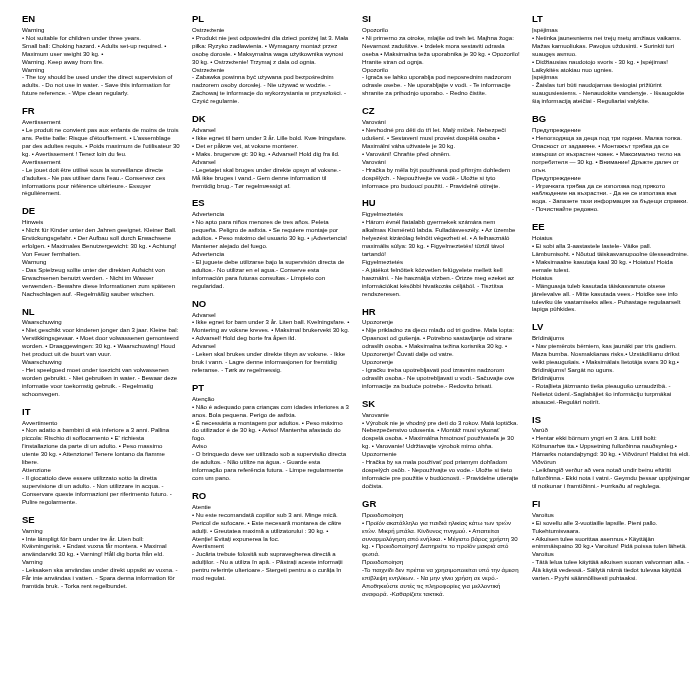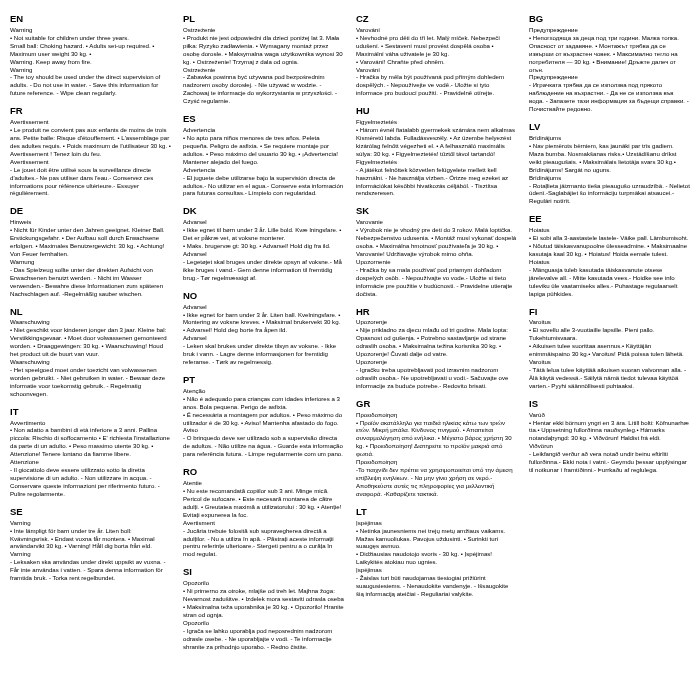--- a/index.html
+++ b/index.html
@@ -11,21 +11,21 @@
     width: 700px;
     height: 700px;
     font-family: "Liberation Sans", sans-serif;
     color: #000000;
     overflow: hidden;
   }
   #sheet {
     width: 700px;
     height: 680px;
     box-sizing: border-box;
-    padding: 14px 10px 6px 10px;
+    padding: 14px 10px 6px 22px;
     column-count: 4;
     column-gap: 12px;
     column-fill: auto;
   }
   .lang-block {
     break-inside: avoid-column;
     margin-bottom: 9px;
   }
   .lang-code {
     font-size: 9.5px;
@@ -92,33 +92,33 @@
       <p class="para">- Leksaken ska användas under direkt uppsikt av vuxna. - Får inte användas i vatten. - Spara denna information för framtida bruk. - Torka rent regelbundet.</p>
     </div>
     <div class="lang-block">
       <div class="lang-code">PL</div>
       <p class="para">Ostrzeżenie</p>
       <p class="para">• Produkt nie jest odpowiedni dla dzieci poniżej lat 3. Mała piłka: Ryzyko zadławienia. • Wymagany montaż przez osobę dorosłe. • Maksymalna waga użytkownika wynosi 30 kg. • Ostrzeżenie! Trzymaj z dala od ognia.</p>
       <p class="para">Ostrzeżenie</p>
       <p class="para">- Zabawka powinna być używana pod bezpośrednim nadzorem osoby dorosłej. - Nie używać w wodzie. - Zachowaj te informacje do wykorzystania w przyszłości. - Czyść regularnie.</p>
     </div>
     <div class="lang-block">
+      <div class="lang-code">DK</div>
+      <p class="para">Advarsel</p>
+      <p class="para">• Ikke egnet til børn under 3 år. Lille bold. Kvæ lningsfare. • Det er påkræ vet, at voksne monterer.</p>
+      <p class="para">• Maks. brugervæ gt: 30 kg. • Advarsel! Hold dig fra ild.</p>
+      <p class="para">Advarsel</p>
+      <p class="para">- Legetøjet skal bruges under direkte opsyn af voksne.- Må ikke bruges i vand.- Gem denne information til fremtidig brug.- Tør regelmæssigt af.</p>
+    </div>
+    <div class="lang-block">
       <div class="lang-code">ES</div>
       <p class="para">Advertencia</p>
       <p class="para">• No apto para niños menores de tres años. Peleta pequeña. Peligro de asfixia. • Se requiere montaje por adultos. • Peso máximo del usuario 30 kg. • ¡Advertencia! Mantener alejado del fuego.</p>
       <p class="para">Advertencia</p>
       <p class="para">- El juguete debe utilizarse bajo la supervisión directa de adultos.- No utilizar en el agua.- Conserve esta información para futuras consultas.- Límpielo con regularidad.</p>
-    </div>
-    <div class="lang-block">
-      <div class="lang-code">DK</div>
-      <p class="para">Advarsel</p>
-      <p class="para">• Ikke egnet til børn under 3 år. Lille bold. Kvæ lningsfare. • Det er påkræ vet, at voksne monterer.</p>
-      <p class="para">• Maks. brugervæ gt: 30 kg. • Advarsel! Hold dig fra ild.</p>
-      <p class="para">Advarsel</p>
-      <p class="para">- Legetøjet skal bruges under direkte opsyn af voksne.- Må ikke bruges i vand.- Gem denne information til fremtidig brug.- Tør regelmæssigt af.</p>
     </div>
     <div class="lang-block">
       <div class="lang-code">NO</div>
       <p class="para">Advarsel</p>
       <p class="para">• Ikke egnet for barn under 3 år. Liten ball. Kvelningsfare. • Montering av voksne kreves. • Maksimal brukervekt 30 kg. • Advarsel! Hold deg borte fra åpen ild.</p>
       <p class="para">Advarsel</p>
       <p class="para">- Leken skal brukes under direkte tilsyn av voksne. - Ikke bruk i vann. - Lagre denne informasjonen for fremtidig referanse. - Tørk av regelmessig.</p>
     </div>
     <div class="lang-block">
       <div class="lang-code">PT</div>
@@ -151,32 +151,32 @@
       <p class="para">- Hračka by měla být používaná pod přímým dohledem dospělých. - Nepoužívejte ve vodě.- Uložte si tyto informace pro budoucí použití. - Pravidelně otírejte.</p>
     </div>
     <div class="lang-block">
       <div class="lang-code">HU</div>
       <p class="para">Figyelmeztetés</p>
       <p class="para">• Három évnél fiatalabb gyermekek számára nem alkalmas Kisméretű labda. Fulladásveszély. • Az üzembe helyezést kizárólag felnőtt végezheti el. • A felhasználó maximális súlya: 30 kg. • Figyelmeztetés! tűztől távol tartandó!</p>
       <p class="para">Figyelmeztetés</p>
       <p class="para">- A játékot felnőttek közvetlen felügyelete mellett kell használni. - Ne használja vízben.- Őrizze meg ezeket az információkat későbbi hivatkozás céljából. - Tisztítsa rendszeresen.</p>
     </div>
     <div class="lang-block">
+      <div class="lang-code">HR</div>
+      <p class="para">Upozorenje</p>
+      <p class="para">• Nije prikladno za djecu mlađu od tri godine. Mala lopta: Opasnost od gušenja. • Potrebno sastavljanje od strane odraslih osoba. • Maksimalna težina korisnika 30 kg. • Upozorenje! Čuvati dalje od vatre.</p>
+      <p class="para">Upozorenje</p>
+      <p class="para">- Igračku treba upotrebljavati pod izravnim nadzorom odraslih osoba.- Ne upotrebljavati u vodi.- Sačuvajte ove informacije za buduće potrebe.- Redovito brisati.</p>
+    </div>
+    <div class="lang-block">
       <div class="lang-code">SK</div>
       <p class="para">Varovanie</p>
       <p class="para">• Výrobok nie je vhodný pre deti do 3 rokov. Malá loptička. Nebezpečenstvo udusenia. • Montáž musí vykonať dospelá osoba. • Maximálna hmotnosť používateľa je 30 kg. • Varovanie! Udržiavajte výrobok mimo ohňa.</p>
       <p class="para">Upozornenie</p>
       <p class="para">- Hračka by sa mala používať pod priamym dohľadom dospelých osôb. - Nepoužívajte vo vode.- Uložte si tieto informácie pre použitie v budúcnosti. - Pravidelne utierajte dočista.</p>
-    </div>
-    <div class="lang-block">
-      <div class="lang-code">HR</div>
-      <p class="para">Upozorenje</p>
-      <p class="para">• Nije prikladno za djecu mlađu od tri godine. Mala lopta: Opasnost od gušenja. • Potrebno sastavljanje od strane odraslih osoba. • Maksimalna težina korisnika 30 kg. • Upozorenje! Čuvati dalje od vatre.</p>
-      <p class="para">Upozorenje</p>
-      <p class="para">- Igračku treba upotrebljavati pod izravnim nadzorom odraslih osoba.- Ne upotrebljavati u vodi.- Sačuvajte ove informacije za buduće potrebe.- Redovito brisati.</p>
     </div>
     <div class="lang-block">
       <div class="lang-code">GR</div>
       <p class="para">Προειδοποίηση</p>
       <p class="para">• Προϊόν ακατάλληλο για παιδιά ηλικίας κάτω των τριών ετών. Μικρή μπάλα. Κίνδυνος πνιγμού. • Απαιτείται συναρμολόγηση από ενήλικα. • Μέγιστο βάρος χρήστη 30 kg. • Προειδοποίηση! Διατηρείτε το προϊόν μακριά από φωτιά.</p>
       <p class="para">Προειδοποίηση</p>
       <p class="para">-Το παιχνίδι δεν πρέπει να χρησιμοποιείται υπό την άμεση επίβλεψη ενηλίκων. - Να μην γίνει χρήση σε νερό.- Αποθηκεύστε αυτές τις πληροφορίες για μελλοντική αναφορά. -Καθαρίζετε τακτικά.</p>
     </div>
     <div class="lang-block">
       <div class="lang-code">LT</div>
@@ -187,41 +187,41 @@
       <p class="para">- Žaislas turi būti naudojamas tiesiogiai prižiūrint suaugusiesiems. - Nenaudokite vandenyje. - Išsaugokite šią informaciją ateičiai - Reguliariai valykite.</p>
     </div>
     <div class="lang-block">
       <div class="lang-code">BG</div>
       <p class="para">Предупреждение</p>
       <p class="para">• Непогходяща за деца под три години. Малка топка. Опасност от задавяне. • Монтажът трябва да се извърши от възрастен човек. • Максимално тегло на потребителя — 30 kg. • Внимание! Дръжте далеч от огън.</p>
       <p class="para">Предупреждение</p>
       <p class="para">- Играчката трябва да се използва под прякото наблюдение на възрастни. - Да не се използва във вода. - Запазете тази информация за бъдещи справки. - Почиствайте редовно.</p>
     </div>
     <div class="lang-block">
+      <div class="lang-code">EE</div>
+      <p class="para">Hoiatus</p>
+      <p class="para">• Ei sobi alla 3-aastastele lastele- Väike pall. Lämbumisoht. • Nõutud täiskasvanupoolne ülesseadmine. • Maksimaalne kasutaja kaal 30 kg. • Hoiatus! Hoida eemale tulest.</p>
+      <p class="para">Hoiatus</p>
+      <p class="para">- Mänguasja tuleb kasutada täiskasvanute otsese järelevalve all. - Mitte kasutada vees.- Hoidke see info tuleviku üle vaatamiseks alles.- Puhastage regulaarselt lapiga pühkides.</p>
+    </div>
+    <div class="lang-block">
       <div class="lang-code">LV</div>
       <p class="para">Brīdinājums</p>
       <p class="para">• Nav piemērots bērniem, kas jaunāki par trīs gadiem. Maza bumba. Nosmakšanas risks.• Uzstādīšanu drīkst veikt pieaugušais. • Maksimālais lietotāja svars 30 kg.• Brīdinājums! Sargāt no uguns.</p>
       <p class="para">Brīdinājums</p>
       <p class="para">- Rotaļlieta jāizmanto tieša pieaugušo uzraudzībā. - Nelietot ūdenī.-Saglabājiet šo informāciju turpmākai atsaucei.-Regulāri notīrīt.</p>
     </div>
     <div class="lang-block">
-      <div class="lang-code">EE</div>
-      <p class="para">Hoiatus</p>
-      <p class="para">• Ei sobi alla 3-aastastele lastele- Väike pall. Lämbumisoht. • Nõutud täiskasvanupoolne ülesseadmine. • Maksimaalne kasutaja kaal 30 kg. • Hoiatus! Hoida eemale tulest.</p>
-      <p class="para">Hoiatus</p>
-      <p class="para">- Mänguasja tuleb kasutada täiskasvanute otsese järelevalve all. - Mitte kasutada vees.- Hoidke see info tuleviku üle vaatamiseks alles.- Puhastage regulaarselt lapiga pühkides.</p>
+      <div class="lang-code">IS</div>
+      <p class="para">Varúð</p>
+      <p class="para">• Hentar ekki börnum yngri en 3 ára. Lítill bolti: Köfnunarhæ tta.• Uppsetning fullorðinna nauðsynleg.• Hámarks notandaþyngd: 30 kg. • Viðvörun! Haldist frá eldi.</p>
+      <p class="para">Viðvörun</p>
+      <p class="para">- Leikfangið verður að vera notað undir beinu eftirliti fullorðinna.- Ekki nota í vatni.- Geymdu þessar upplýsingar til notkunar í framtíðinni.- Þurrkaðu af reglulega.</p>
     </div>
     <div class="lang-block">
       <div class="lang-code">FI</div>
       <p class="para">Varoitus</p>
       <p class="para">• Ei sovellu alle 3-vuotiaille lapsille. Pieni pallo. Tukehtumisvaara.</p>
       <p class="para">• Aikuisen tulee suorittaa asennus.• Käyttäjän enimmäispaino 30 kg.• Varoitus! Pidä poissa tulen lähetä.</p>
       <p class="para">Varoitus</p>
       <p class="para">- Tätä lelua tulee käyttää aikuisen suoran valvonnan alla. - Älä käytä vedessä.- Säilytä nämä tiedot tulevaa käyttöä varten.- Pyyhi säännöllisesti puhtaaksi.</p>
     </div>
-    <div class="lang-block">
-      <div class="lang-code">IS</div>
-      <p class="para">Varúð</p>
-      <p class="para">• Hentar ekki börnum yngri en 3 ára. Lítill bolti: Köfnunarhæ tta.• Uppsetning fullorðinna nauðsynleg.• Hámarks notandaþyngd: 30 kg. • Viðvörun! Haldist frá eldi.</p>
-      <p class="para">Viðvörun</p>
-      <p class="para">- Leikfangið verður að vera notað undir beinu eftirliti fullorðinna.- Ekki nota í vatni.- Geymdu þessar upplýsingar til notkunar í framtíðinni.- Þurrkaðu af reglulega.</p>
-    </div>
   </div>
 
 </body></html>

